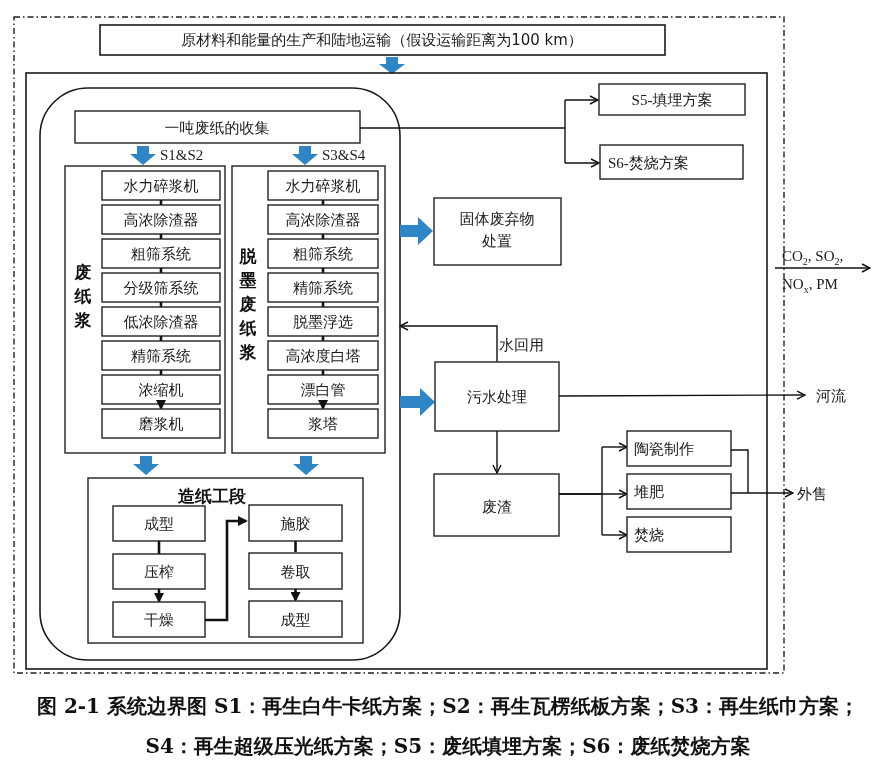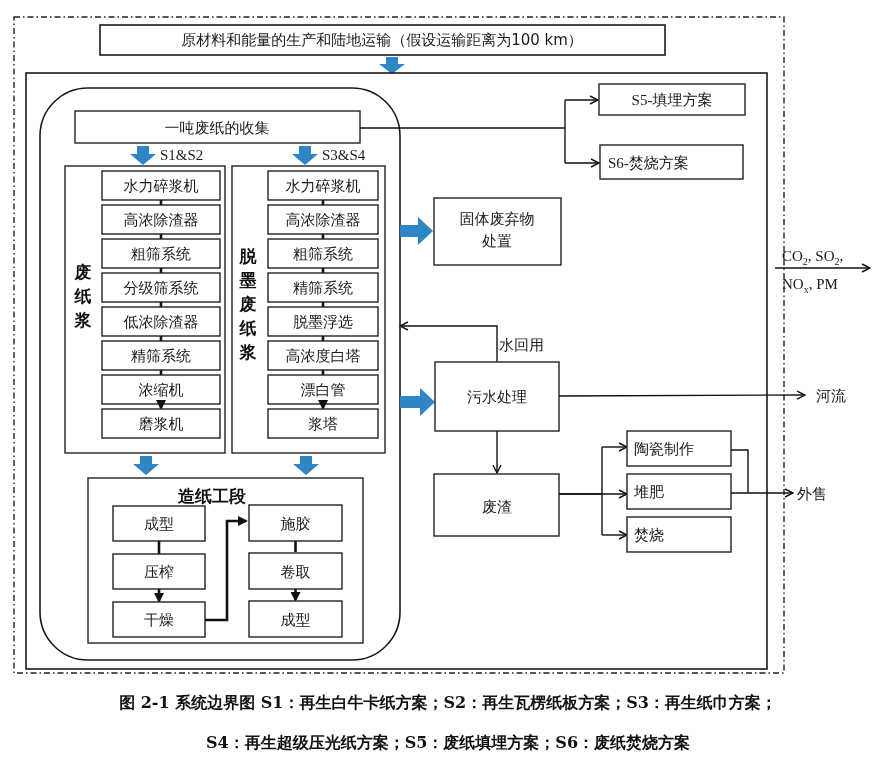--- a/index.html
+++ b/index.html
@@ -9,21 +9,21 @@
   .box { fill: #ffffff; stroke: #1a1a1a; stroke-width: 1.6; }
   .thinbox { fill: #ffffff; stroke: #222; stroke-width: 1.4; }
   .line { stroke: #111; stroke-width: 1.4; fill: none; }
   .thick { stroke: #111; stroke-width: 2.6; fill: none; }
   .dash { stroke: #222; stroke-width: 1.4; fill: none; stroke-dasharray: 6 3 1.5 3; }
   .blue { fill: #2f86c6; }
   .t { font-family: "DejaVu Sans", "Liberation Sans", sans-serif; font-size: 15px; fill: #1a1a1a; }
   .ts { font-family: "Liberation Serif", "DejaVu Serif", serif; font-size: 15px; fill: #1a1a1a; }
   .tb { font-family: "DejaVu Sans", "Liberation Sans", sans-serif; font-size: 17px; font-weight: bold; fill: #111; }
   .cap { position: absolute; left: 0; width: 896px; text-align: center; font-weight: bold;
-         font-family: "DejaVu Serif", "Liberation Serif", serif; font-size: 16px; color: #111; }
+         font-family: "DejaVu Serif", "Liberation Serif", serif; font-size: 20px; color: #111; }
 </style>
 </head>
 <body>
 
 <svg id="diagram" width="896" height="690" viewBox="0 0 896 690" xmlns="http://www.w3.org/2000/svg">
   <defs>
     <marker id="arr" markerWidth="10" markerHeight="10" refX="9" refY="5" orient="auto" markerUnits="userSpaceOnUse">
       <path d="M1,1 L9,5 L1,9" fill="none" stroke="#111" stroke-width="1.4"></path>
     </marker>
     <marker id="arrTri" markerWidth="10" markerHeight="10" refX="8" refY="5" orient="auto" markerUnits="userSpaceOnUse">

